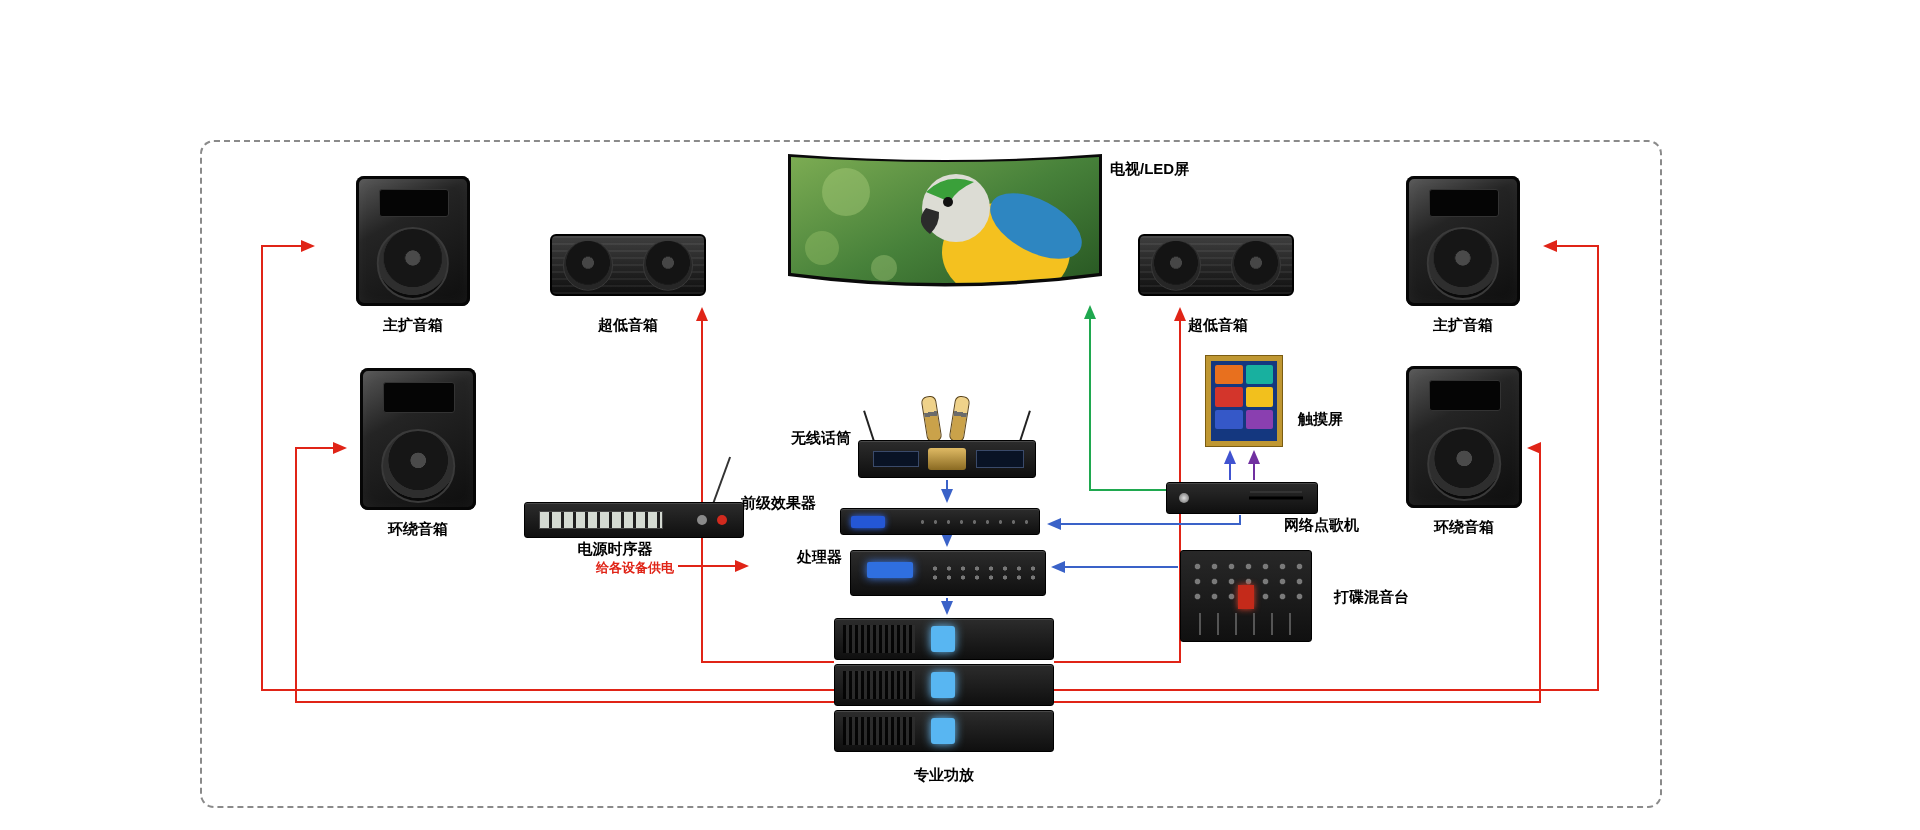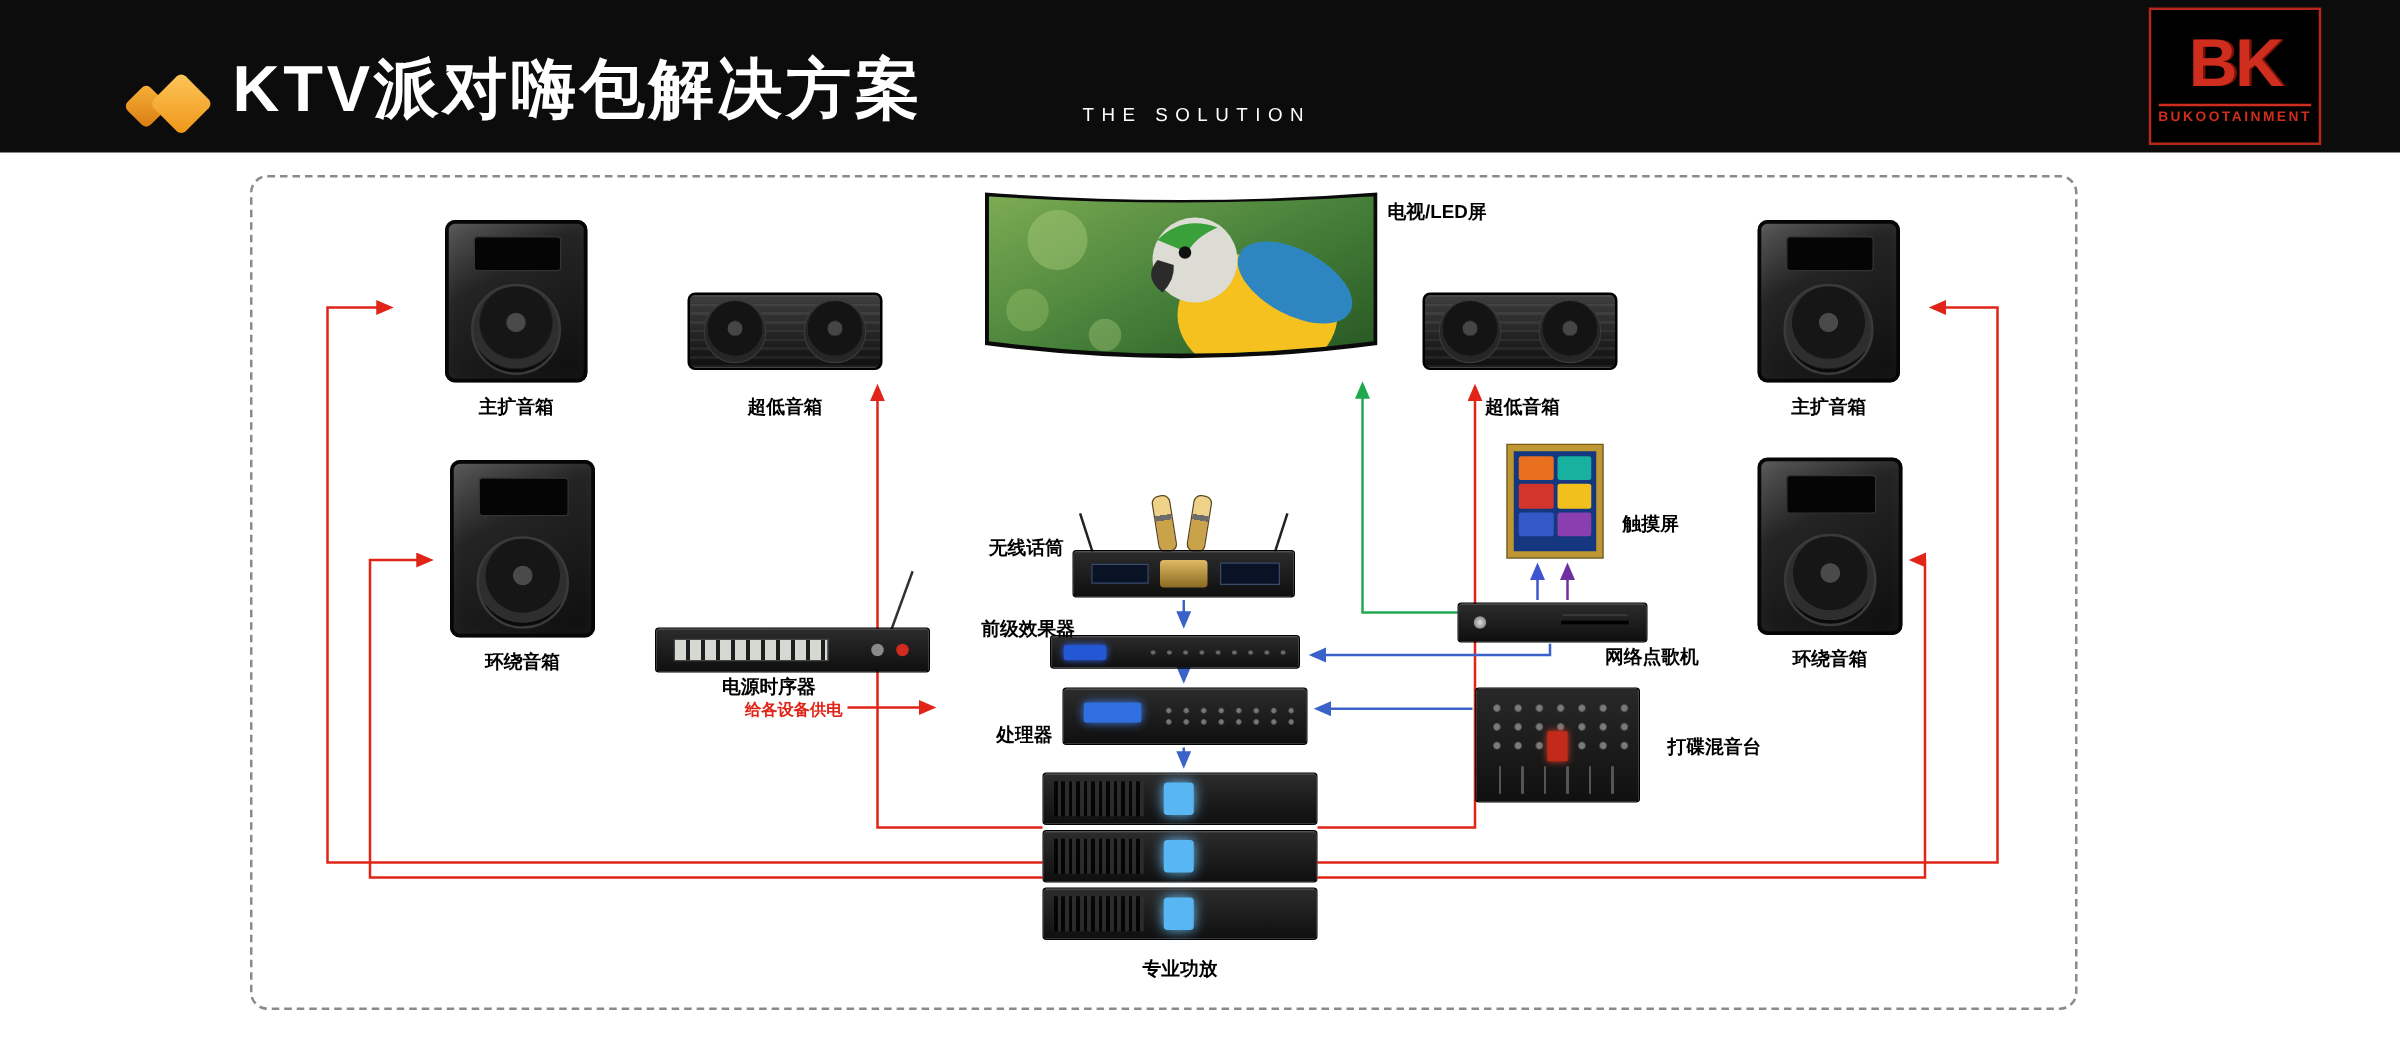--- a/index.html
+++ b/index.html
@@ -113,32 +113,20 @@
   .legend-label{font-size:12px;font-weight:600;color:#000;white-space:nowrap;}
   .legend-line{width:96px;height:2px;display:inline-block;}
 
   .wires{position:absolute;left:0;top:0;pointer-events:none;}
 </style>
 </head>
 <body>
 
 <div class="stage">
 
-  <div class="header">
-    <div class="diamond-wrap">
-      <i class="diamond d1"></i>
-      <i class="diamond d2"></i>
-    </div>
-    <div class="title">KTV派对嗨包解决方案</div>
-    <div class="subtitle">THE SOLUTION</div>
-    <div class="logo-box">
-      <div class="logo-bk">BK</div>
-      <div class="logo-brand">BUKOOTAINMENT</div>
-    </div>
-  </div>
 
   <div class="frame"></div>
 
   <svg class="wires" width="1920" height="830" viewBox="0 0 1920 830">
     <defs>
       <marker id="m-speaker" markerWidth="8" markerHeight="8" refX="5.5" refY="3" orient="auto" markerUnits="strokeWidth">
         <path d="M0,0 L7,3 L0,6 Z" fill="#e02417"></path>
       </marker>
       <marker id="m-audio" markerWidth="8" markerHeight="8" refX="5.5" refY="3" orient="auto" markerUnits="strokeWidth">
         <path d="M0,0 L7,3 L0,6 Z" fill="#3a62c8"></path>
@@ -222,24 +210,24 @@
   <div class="lbl" style="left:1414px;top:518px;width:100px;text-align:center;">环绕音箱</div>
 
   <i class="mic-ant" style="left:868px;top:410px;transform:rotate(-18deg);"></i>
   <i class="mic-ant" style="left:1024px;top:410px;transform:rotate(18deg);"></i>
   <i class="handmic" style="left:924px;top:396px;transform:rotate(-9deg);"></i>
   <i class="handmic" style="left:952px;top:396px;transform:rotate(9deg);"></i>
   <div class="rack u-mic" style="left:858px;top:440px;width:178px;height:38px;"></div>
   <div class="lbl" style="left:776px;top:429px;width:75px;text-align:right;">无线话筒</div>
 
   <div class="rack u-fx" style="left:840px;top:508px;width:200px;height:27px;"></div>
-  <div class="lbl" style="left:756px;top:494px;width:76px;text-align:right;margin-left:28px;">前级效果器</div>
+  <div class="lbl" style="left:712px;top:494px;width:76px;text-align:right;margin-left:28px;">前级效果器</div>
 
   <div class="rack u-dsp" style="left:850px;top:550px;width:196px;height:46px;"></div>
-  <div class="lbl" style="left:776px;top:579px;width:66px;text-align:right;">处理器</div>
+  <div class="lbl" style="left:776px;top:548px;width:66px;text-align:right;">处理器</div>
 
   <div class="rack u-amp" style="left:834px;top:618px;width:220px;height:42px;"></div>
   <div class="rack u-amp" style="left:834px;top:664px;width:220px;height:42px;"></div>
   <div class="rack u-amp" style="left:834px;top:710px;width:220px;height:42px;"></div>
   <div class="lbl" style="left:894px;top:766px;width:100px;text-align:center;">专业功放</div>
 
   <i class="seq-antenna" style="left:712px;top:454px;"></i>
   <div class="rack u-seq" style="left:524px;top:502px;width:220px;height:36px;"></div>
   <div class="lbl" style="left:565px;top:540px;width:100px;text-align:center;">电源时序器</div>
   <div class="lbl red" style="left:556px;top:559px;width:118px;text-align:right;font-size:13px;">给各设备供电</div>

